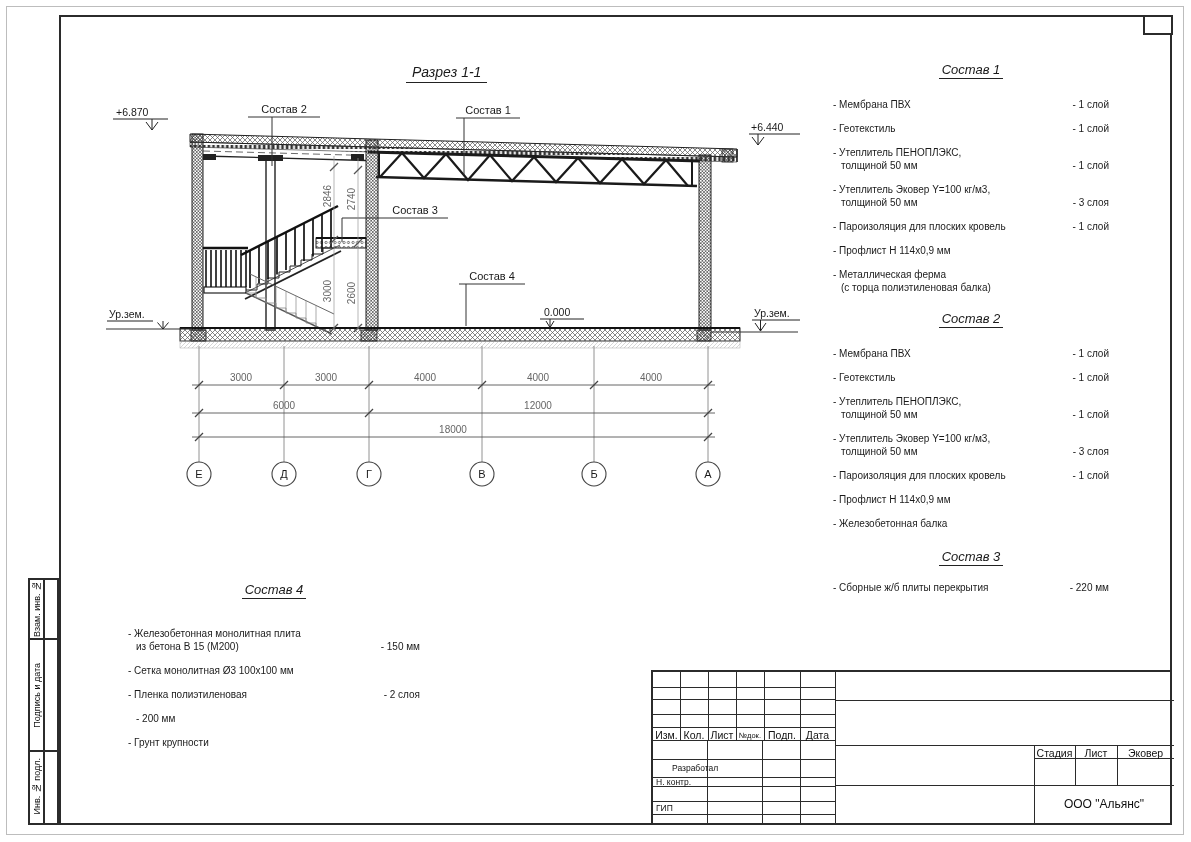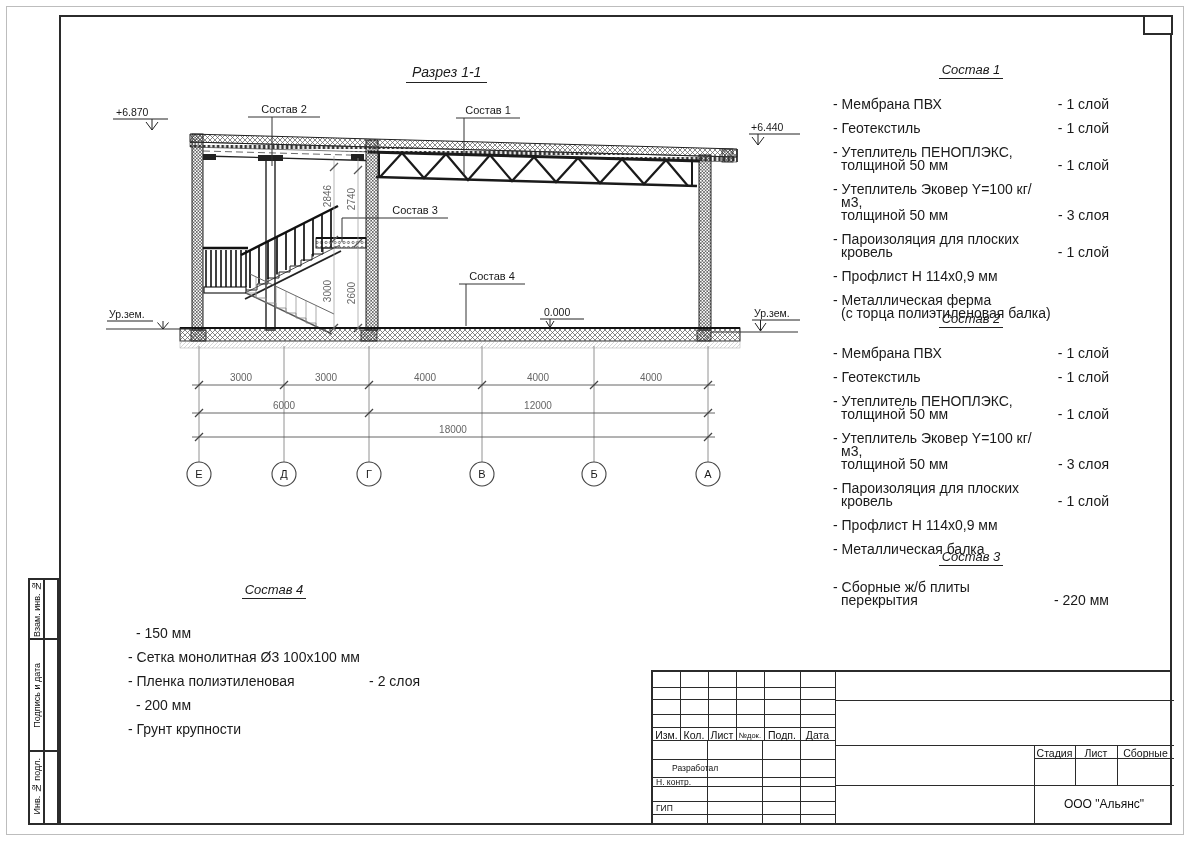--- a/index.html
+++ b/index.html
@@ -21,21 +21,21 @@
   .sec-title{position:absolute;left:406px;top:64px;font-size:14px;font-style:italic;
              border-bottom:1px solid #222;padding:0 6px 2px 6px;}
 
   
   .comp{position:absolute;}
   .comp-title{text-align:center;font-style:italic;font-size:13px;margin-bottom:21px;}
   .comp-title span{border-bottom:1px solid #222;padding:0 3px 1px;}
   .comp.c3 .comp-title{margin-bottom:17px;}
   .comp.c4 .comp-title{margin-bottom:30px;}
   .comp-item{display:flex;justify-content:space-between;align-items:flex-end;
-             font-size:14px;line-height:13px;margin-bottom:11px;}
+             font-size:10px;line-height:13px;margin-bottom:11px;}
   .comp-item .n{white-space:pre-line;padding-left:8px;text-indent:-8px;}
   .comp-item .v{white-space:nowrap;margin-left:8px;}
 
   
   .tb{position:absolute;left:651px;top:670px;width:521px;height:155px;border:2px solid #2b2b2b;box-sizing:border-box;background:#fff;}
   .tb i{position:absolute;background:#2b2b2b;display:block;}
   .tb .vl{width:1.4px;top:0;}
   .tb .hl{height:1.4px;left:0;}
   .tb span{position:absolute;font-size:10.5px;color:#111;}
   .tb .small{font-size:7.5px;}
@@ -311,36 +311,38 @@
       </div>
     <div class="comp-item">
         <span class="n">- Пароизоляция для плоских кровель</span>
         <span class="v">- 1 слой</span>
       </div>
     <div class="comp-item">
         <span class="n">- Профлист Н 114х0,9 мм</span>
         <span class="v"></span>
       </div>
     <div class="comp-item">
-        <span class="n">- Металлическая балка</span>
+        <span class="n">- Железобетонная балка</span>
         <span class="v"></span>
       </div>
   </div>
 
   <div class="comp c3" style="left:833px;top:549px;width:276px">
     <div class="comp-title"><span>Состав 3</span></div>
     <div class="comp-item">
         <span class="n">- Сборные ж/б плиты перекрытия</span>
         <span class="v">- 220 мм</span>
       </div>
   </div>
 
   <div class="comp c4" style="left:128px;top:582px;width:292px">
     <div class="comp-title"><span>Состав 4</span></div>
     <div class="comp-item">
+        <span class="n">- Железобетонная  монолитная плита
+из бетона В 15 (М200)</span>
         <span class="v">- 150 мм</span>
       </div>
     <div class="comp-item">
         <span class="n">- Сетка монолитная Ø3 100х100 мм</span>
         <span class="v"></span>
       </div>
     <div class="comp-item">
         <span class="n">- Пленка полиэтиленовая</span>
         <span class="v">- 2 слоя</span>
       </div>
@@ -410,17 +412,17 @@
     <span class="small" style="left:83px;top:59px;width:28px;text-align:center">№док.</span>
     <span style="left:111px;top:57px;width:36px;text-align:center">Подп.</span>
     <span style="left:147px;top:57px;width:35px;text-align:center">Дата</span>
 
     <span class="role" style="left:19px;top:91px">Разработал</span>
     <span class="role" style="left:3px;top:105px">Н. контр.</span>
     <span class="role" style="left:3px;top:131px">ГИП</span>
 
     <span style="left:381px;top:75px;width:41px;text-align:center">Стадия</span>
     <span style="left:422px;top:75px;width:42px;text-align:center">Лист</span>
-    <span style="left:464px;top:75px;width:57px;text-align:center">Сборные</span>
+    <span style="left:464px;top:75px;width:57px;text-align:center">Эковер</span>
 
     <span class="company" style="left:381px;top:113px;width:140px;height:38px">ООО "Альянс"</span>
   </div>
 </div>
 
 </body></html>

